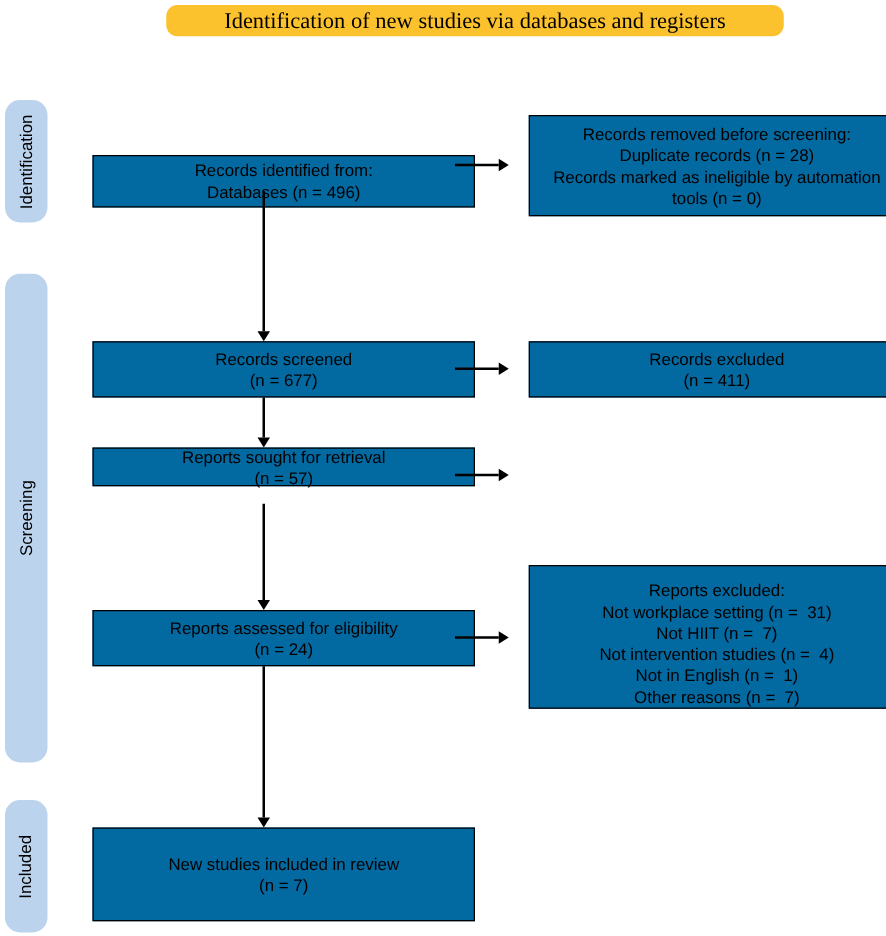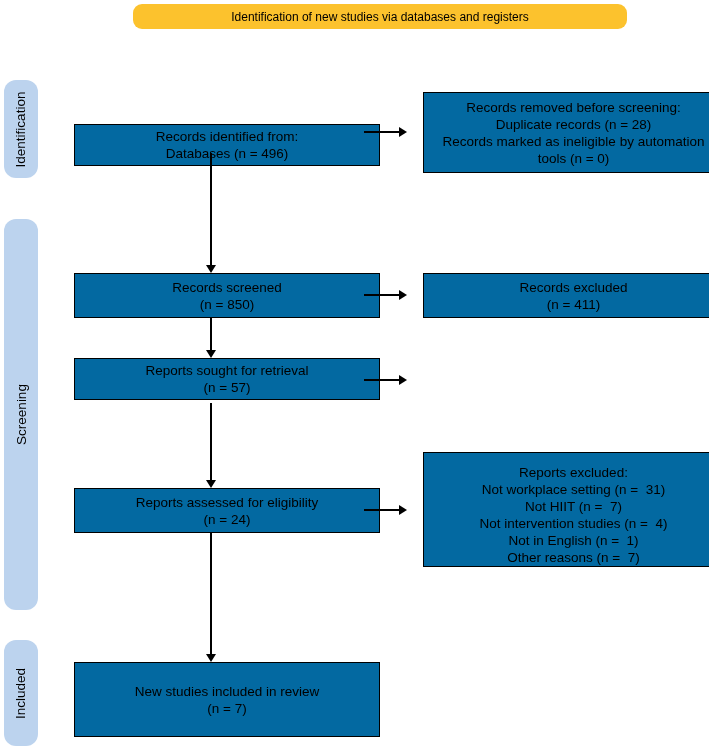--- a/index.html
+++ b/index.html
@@ -12,21 +12,22 @@
     color: #000000;
     overflow: hidden;
   }
   .banner {
     position: absolute;
     left: 133px; top: 4px;
     width: 494px; height: 25px;
     background: #fcc22d;
     border-radius: 9px;
     display: flex; align-items: center; justify-content: center;
-    font-size: 12px;
+    font-size: 18px;
+    font-family: Liberation Serif, serif;
   }
   .stage-label {
     position: absolute;
     left: 4px; width: 34px;
     background: #bcd3ee;
     border-radius: 12px;
     display: flex; align-items: center; justify-content: center;
   }
   .stage-label span {
     transform: rotate(-90deg);
@@ -47,21 +48,21 @@
     line-height: 17px;
     white-space: pre-wrap;
     margin-left: 16px;
   }
   .col-l { left: 58px;  width: 306px; }
   .col-r { left: 407px; width: 301px; }
   .b1 { top: 124px; height: 42px;  }
   .r1 { top: 92px;  height: 81px;  }
   .b2 { top: 273px; height: 45px;  }
   .r2 { top: 273px; height: 45px;  }
-  .b3 { top: 358px; height: 42px; align-items: center;  }
+  .b3 { top: 358px; height: 31px; align-items: center;  }
   .r3 { top: 358px; height: 45px;  }
   .b4 { top: 488px; height: 45px;  }
   .r4 { top: 452px; height: 115px; align-items: flex-end; }
   .b5 { top: 662px; height: 75px;  }
   .arrow-v { position: absolute; width: 2px; background: #000000; }
   .arrow-v::after {
     content: ""; position: absolute; left: -4px; bottom: -8px;
     width: 0; height: 0;
     border-left: 5px solid transparent;
     border-right: 5px solid transparent;
@@ -109,21 +110,21 @@
   </div>
   <div class="fbox col-r r1">
     <span>Records removed before screening:
 Duplicate records (n = 28)
 Records marked as ineligible by automation
 tools (n = 0)</span>
   </div>
 
   <div class="fbox col-l b2">
     <span>Records screened
-(n = 850)</span>
+(n = 677)</span>
   </div>
   <div class="fbox col-r r2">
     <span>Records excluded
 (n = 411)</span>
   </div>
 
   <div class="fbox col-l b3">
     <span>Reports sought for retrieval
 (n = 57)</span>
   </div>

